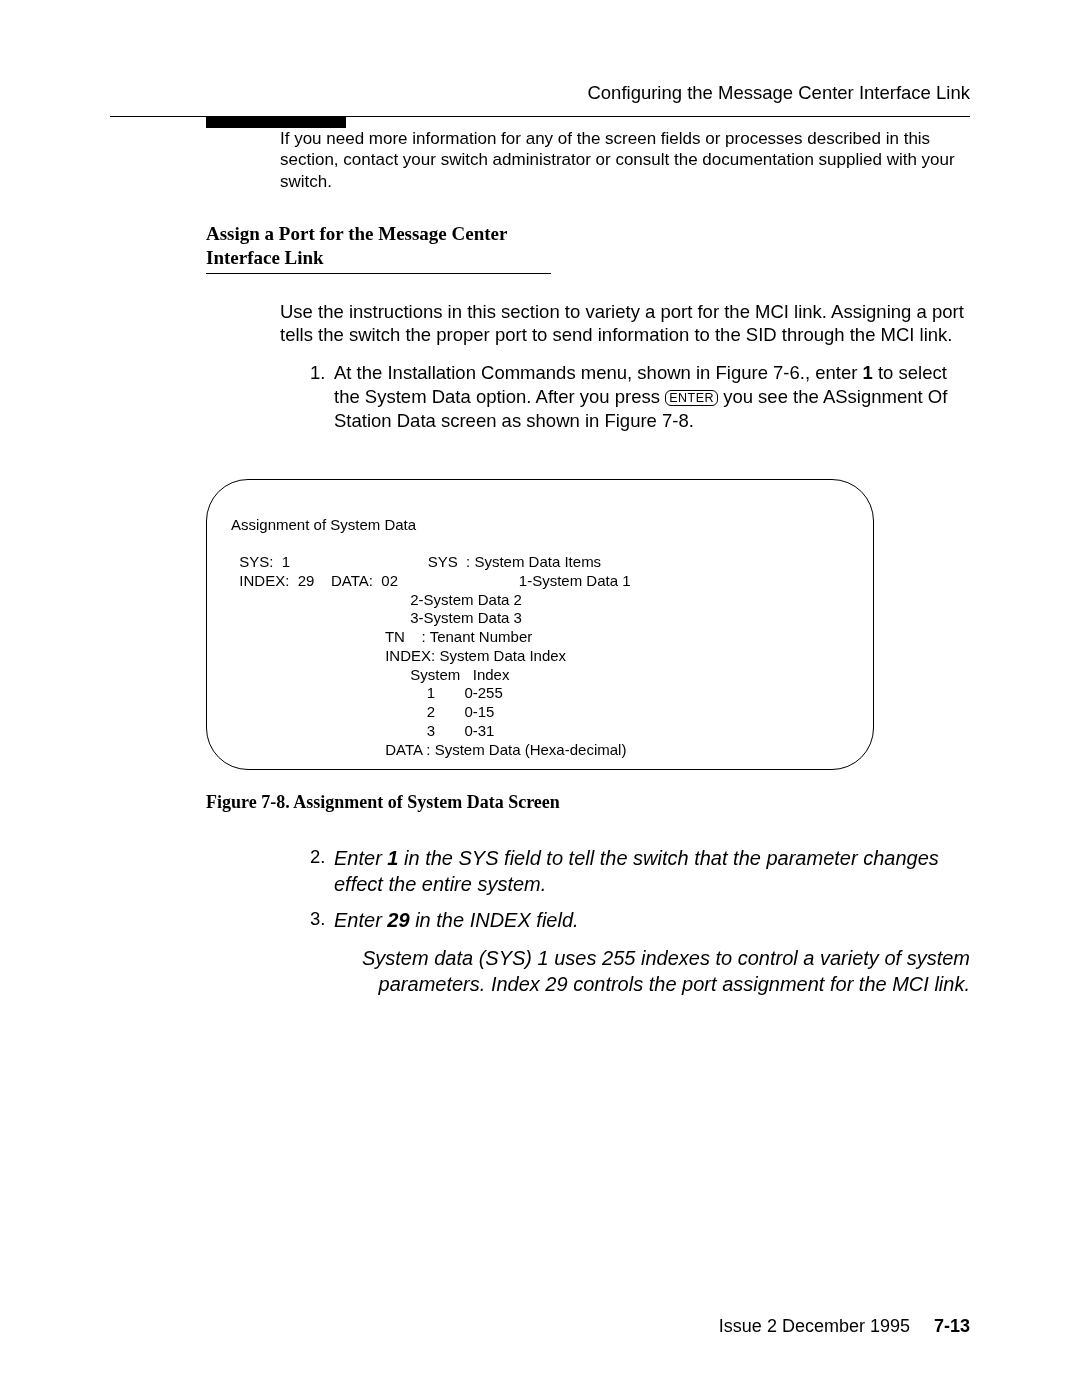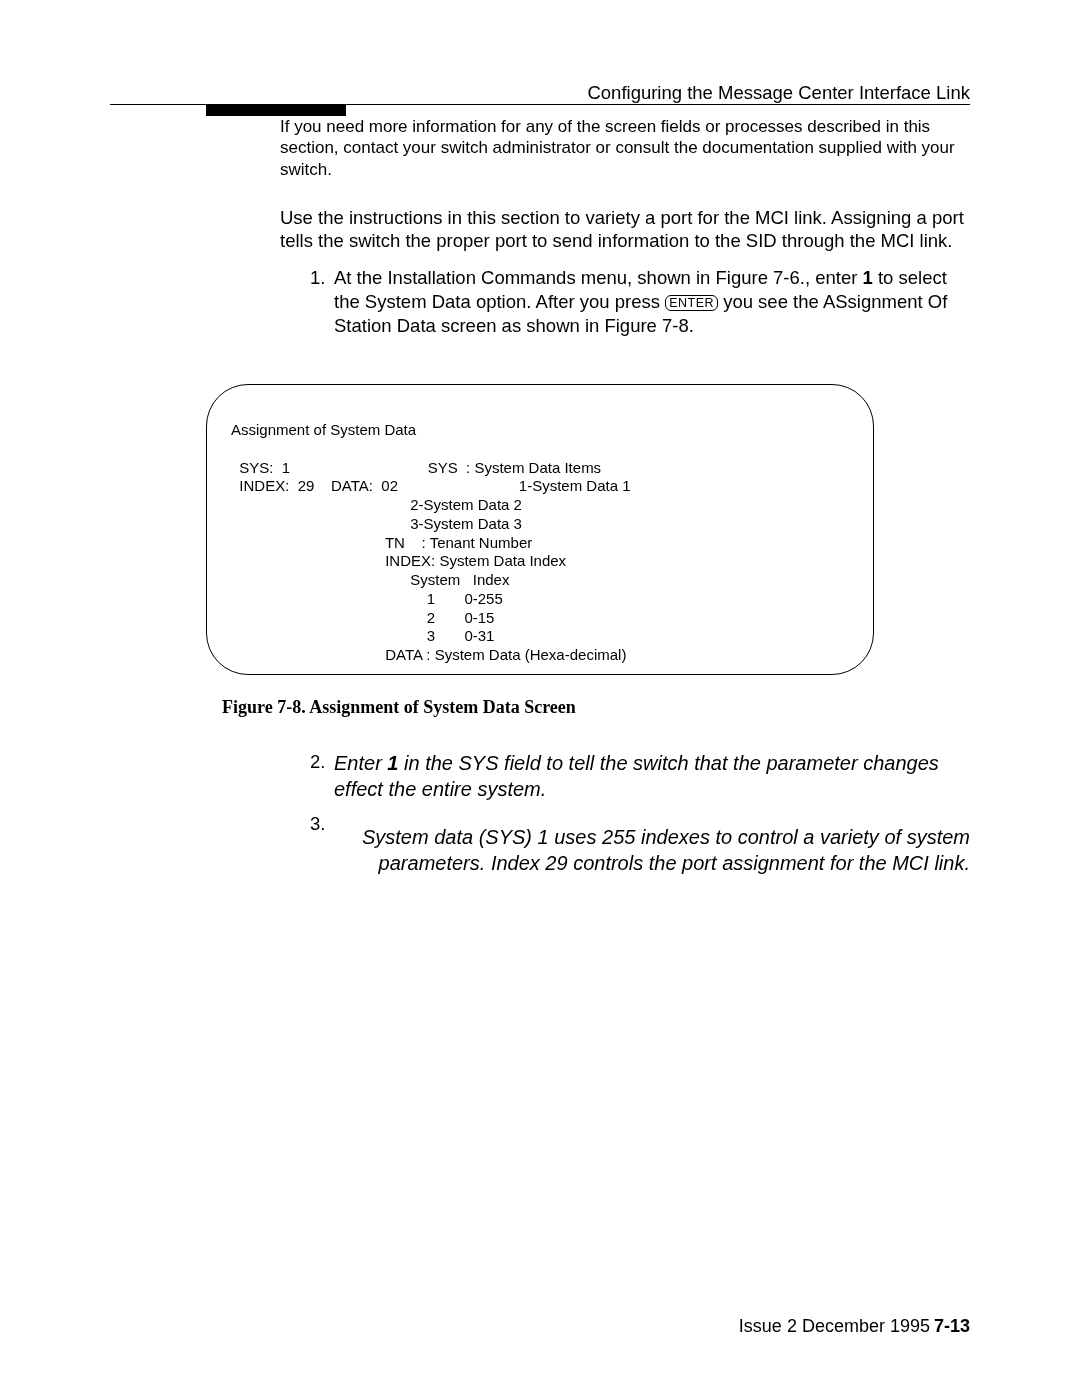--- a/index.html
+++ b/index.html
@@ -14,20 +14,21 @@
   .page {
     position: relative;
     width: 100%;
     height: 100%;
     padding: 82px 110px 60px 110px;
   }
   .header-title {
     text-align: right;
     font-size: 18.5px;
     font-family: Arial, Helvetica, sans-serif;
+    margin-bottom: 12px;
   }
   .hr-thin {
     border: none;
     border-top: 1px solid #000;
     margin: 0;
   }
   .black-bar {
     width: 140px;
     height: 11px;
     background: #000;
@@ -105,21 +106,20 @@
     font-family: Arial, Helvetica, sans-serif;
     font-size: 15px;
     line-height: 1.25;
     white-space: pre;
   }
   .figure-caption {
     font-family: Georgia, 'Times New Roman', serif;
     font-weight: bold;
     font-size: 18px;
     margin-top: 22px;
-    margin-left: 16px;
   }
   .ol2 {
     margin-top: 32px;
     margin-left: 200px;
   }
   .li2-body p {
     font-size: 20px;
     line-height: 1.3;
     font-style: italic;
   }
@@ -128,37 +128,44 @@
     text-align: right;
   }
   .footer {
     position: absolute;
     bottom: 60px;
     right: 110px;
     font-size: 18px;
   }
   .footer .pgnum {
     font-weight: bold;
-    margin-left: 4px;
+    margin-left: 24px;
   }
   b { font-weight: bold; }
 </style>
 </head>
 <body>
 
 <div class="page">
 
   <div class="header-title">Configuring the Message Center Interface Link</div>
   <hr class="hr-thin">
   <div class="black-bar"></div>
 
   <div class="content-indent">
     <p class="intro-para">If you need more information for any of the screen fields or processes described in this section, contact your switch administrator or consult the documentation supplied with your switch.</p>
   </div>
 
+  <div class="section-heading-block">
+    <div class="section-heading">
+      <span>Assign a Port for the Message Center</span><br>
+      <span>Interface Link</span>
+    </div>
+    <hr class="section-underline">
+  </div>
 
   <div class="content-indent">
     <p class="section-para">Use the instructions in this section to variety a port for the MCI link.  Assigning a port tells the switch the proper port to send information to the SID through the MCI link.</p>
   </div>
 
   <div class="ol">
     <div class="li">
       <div class="li-num">1.</div>
       <div class="li-body">
         <span>At the Installation Commands menu, shown in Figure 7-6., enter </span><b>1</b><span> to select the System Data option.  After you press </span><span class="key-enter">ENTER</span><span> you see the ASsignment Of Station Data screen as shown in Figure 7-8.</span>
@@ -188,20 +195,21 @@
   <div class="ol2">
     <div class="li">
       <div class="li-num">2.</div>
       <div class="li-body li2-body">
         <p><span>Enter </span><b>1</b><span> in the SYS field to tell the switch that the parameter changes effect the entire system.</span></p>
       </div>
     </div>
     <div class="li">
       <div class="li-num">3.</div>
       <div class="li-body li2-body">
+        <p><span>Enter </span><b>29</b><span> in the INDEX field.</span></p>
         <p class="sub">System data (SYS) 1 uses 255 indexes to control a variety of system parameters. Index 29 controls the port assignment for the MCI link.</p>
       </div>
     </div>
   </div>
 
   <div class="footer">
     <span>Issue 2   December 1995</span><span class="pgnum">7-13</span>
   </div>
 
 </div>

